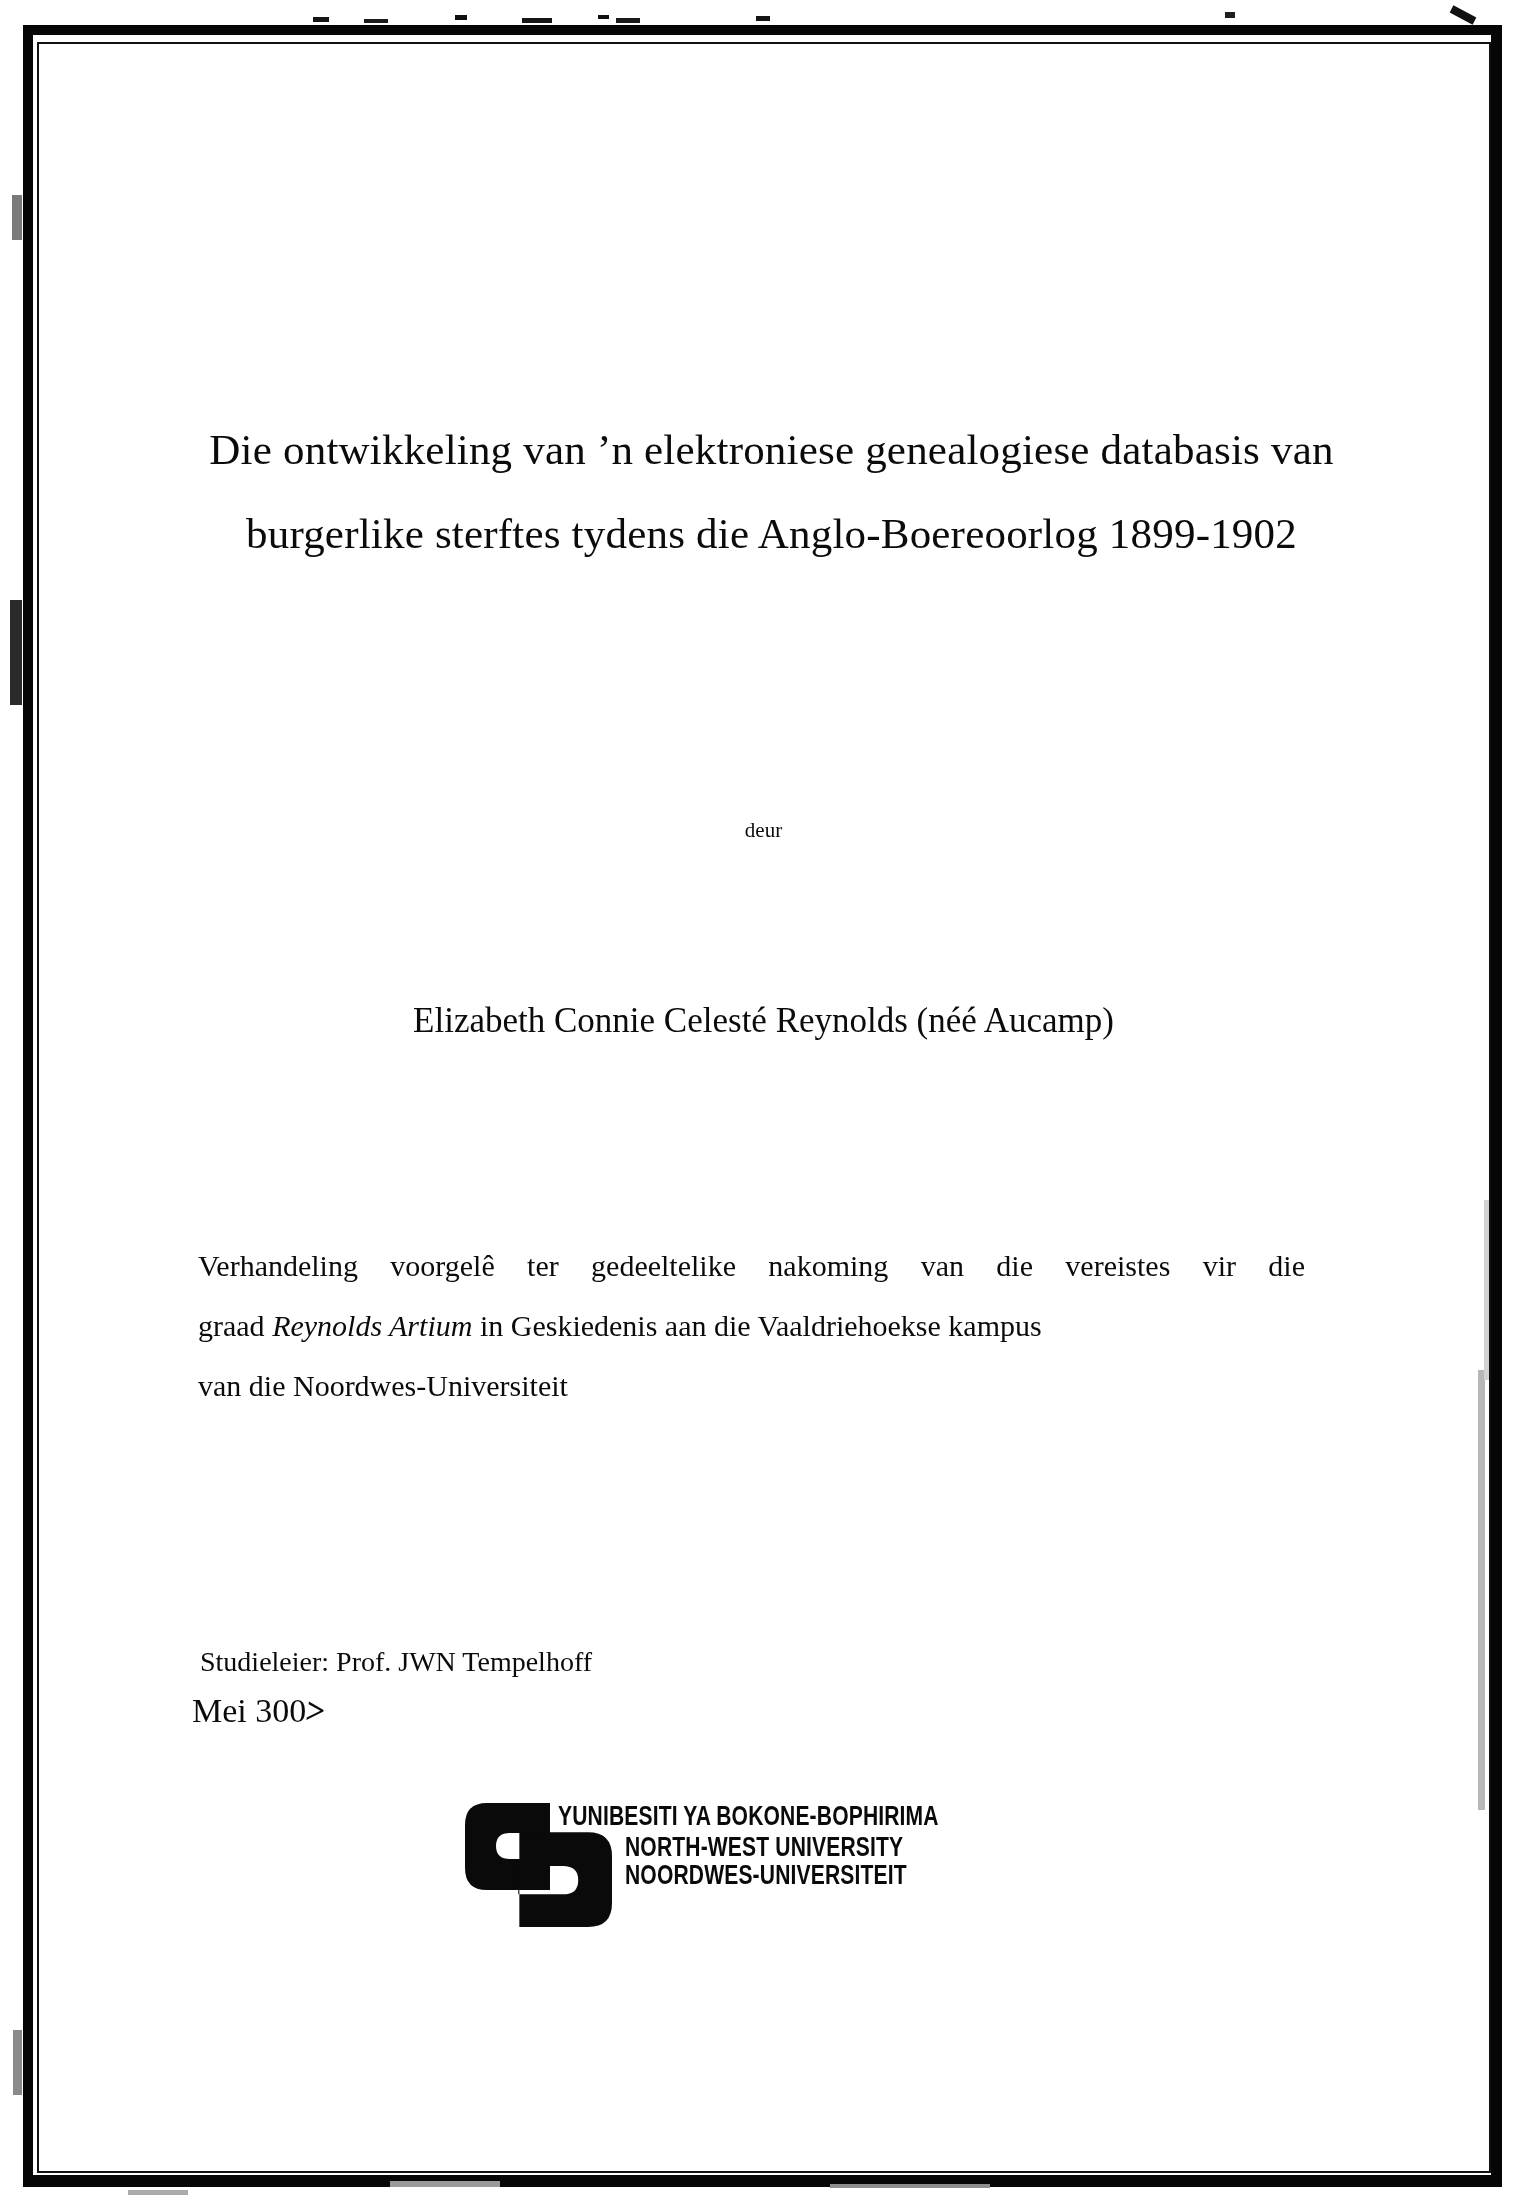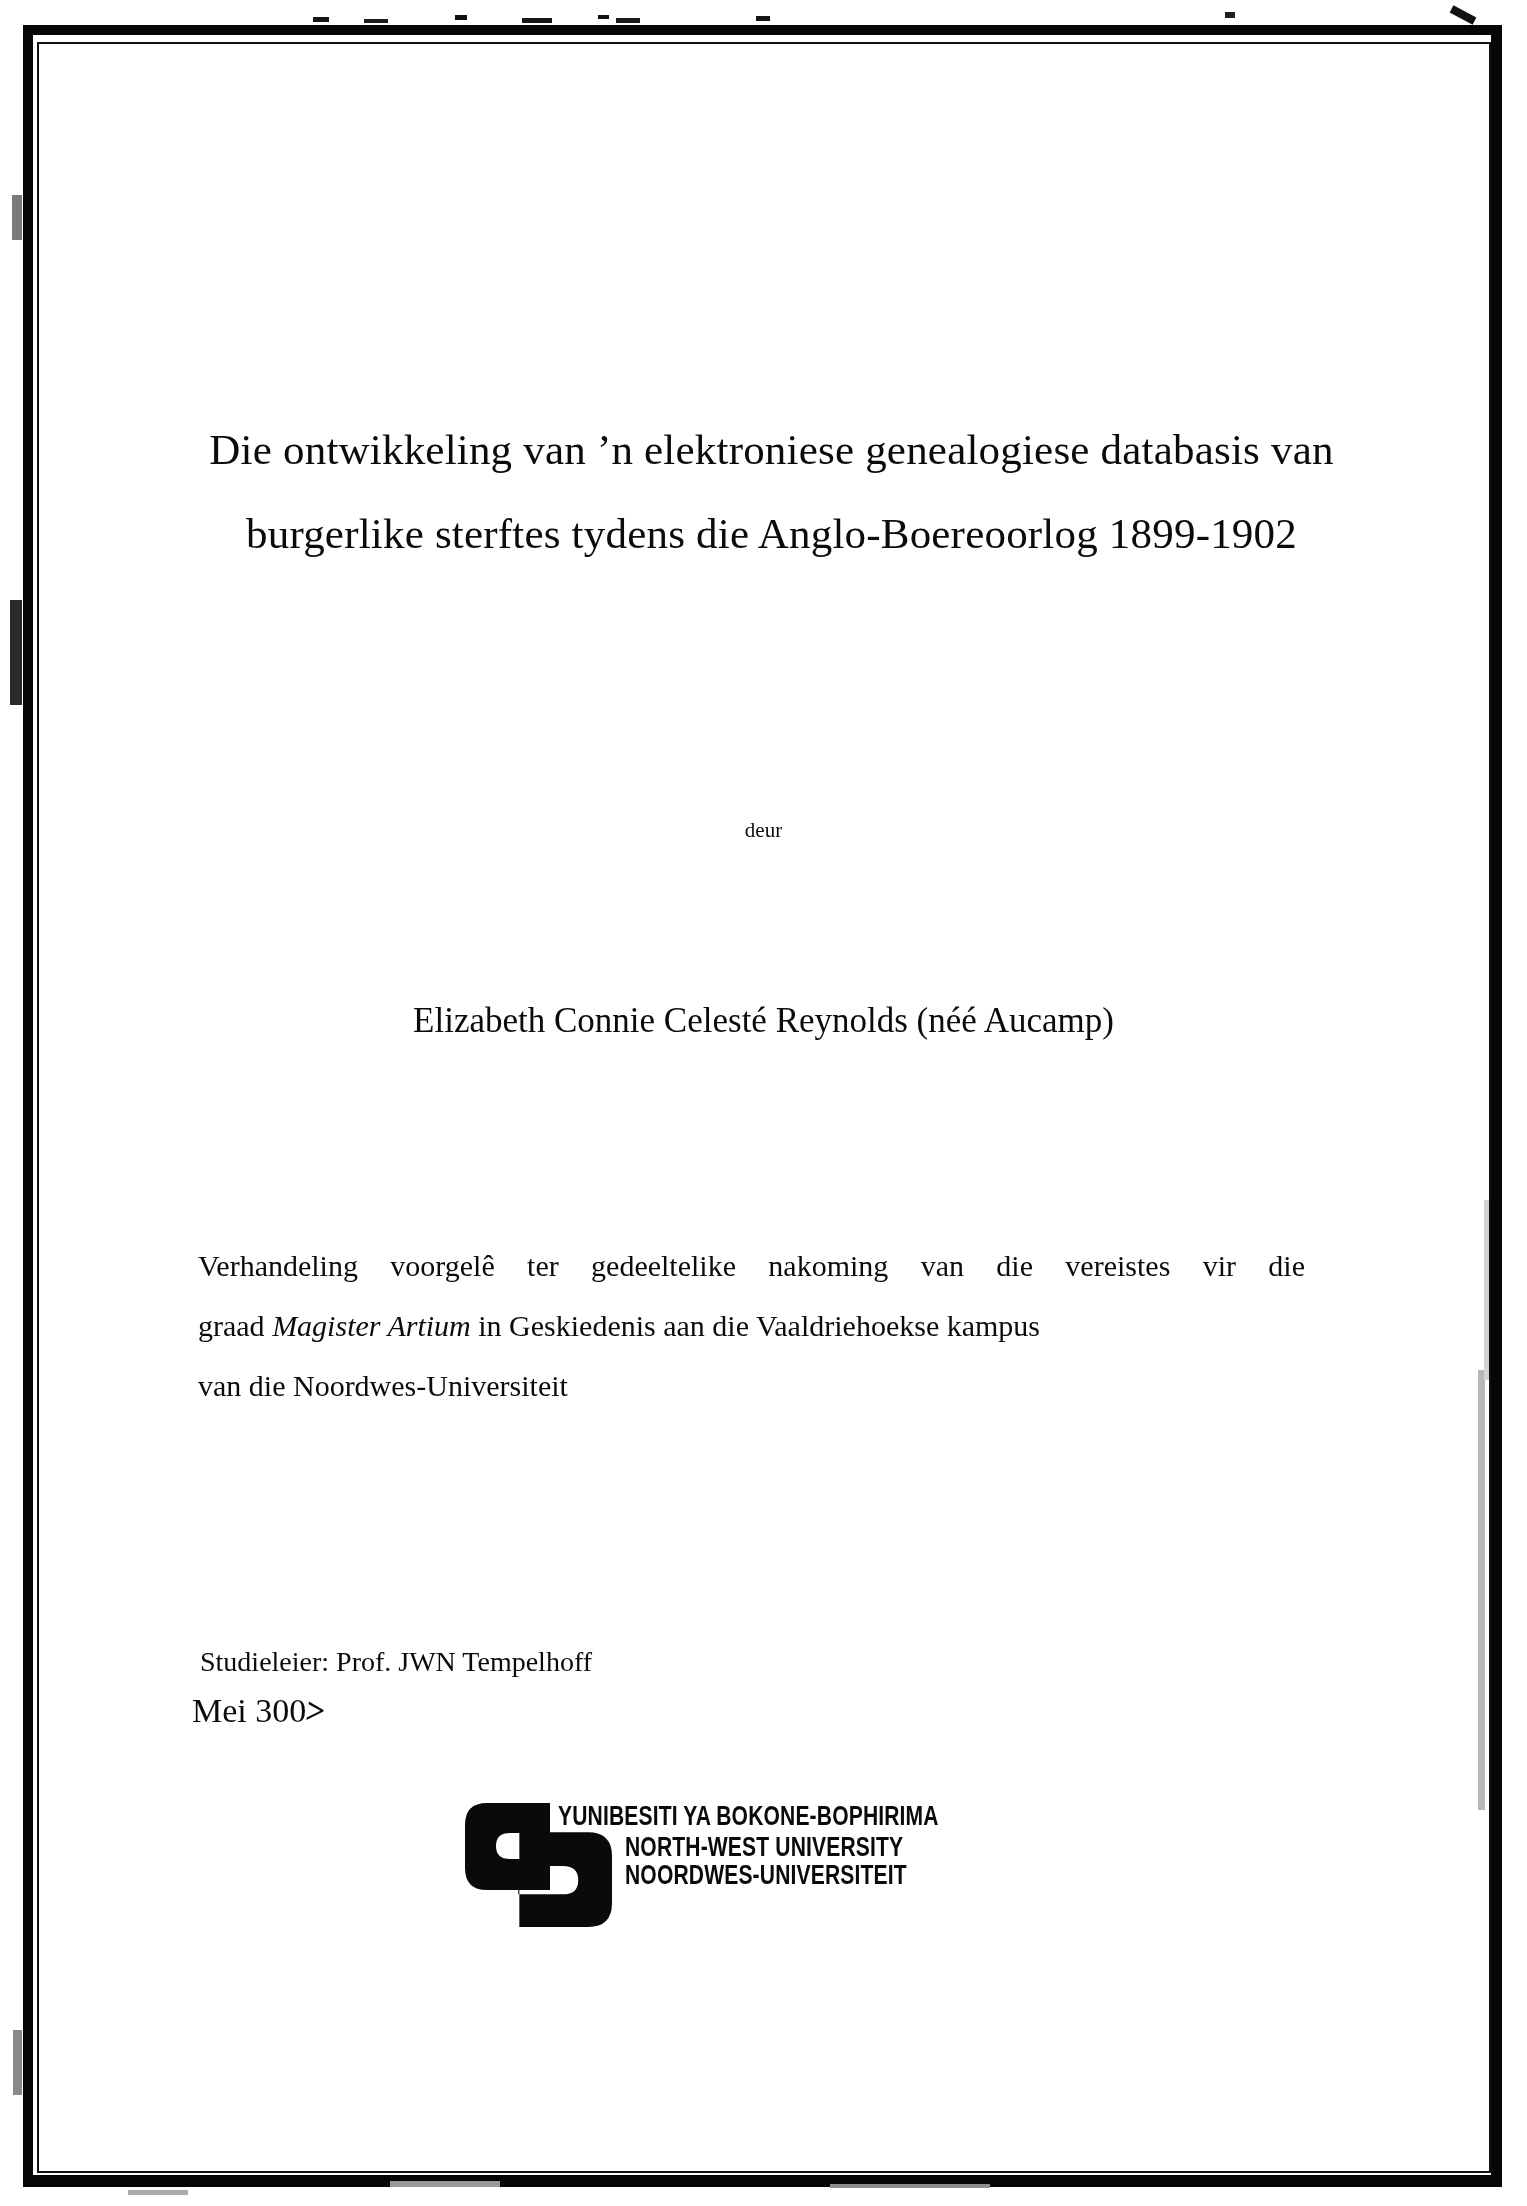--- a/index.html
+++ b/index.html
@@ -71,21 +71,21 @@
     <div>Die ontwikkeling van ’n elektroniese genealogiese databasis van</div>
     <div>burgerlike sterftes tydens die Anglo-Boereoorlog 1899-1902</div>
   </div>
 
   <div class="block byline">deur</div>
 
   <div class="block author">Elizabeth Connie Celesté Reynolds (néé Aucamp)</div>
 
   <div class="statement">
     <div class="just">Verhandeling voorgelê ter gedeeltelike nakoming van die vereistes vir die</div>
-    <div><span>graad </span><span class="it">Magister Artium</span><span> in Geskiedenis aan die Vaaldriehoekse kampus</span></div>
+    <div><span>graad </span><span class="it">Reynolds Artium</span><span> in Geskiedenis aan die Vaaldriehoekse kampus</span></div>
     <div>van die Noordwes-Universiteit</div>
   </div>
 
   <div class="supervisor">Studieleier: Prof. JWN Tempelhoff</div>
   <div class="dateline"><span>Mei 300</span><span class="date-glyph">&gt;</span></div>
 
   <div class="logo">
     <svg class="logo-mark" width="147" height="124" viewBox="0 0 147 124" aria-hidden="true">
 
       <path fill="#0a0a0a" fill-rule="evenodd" d="M22,0 H85 V87 H22 Q0,87 0,65 V22 Q0,0 22,0 Z

